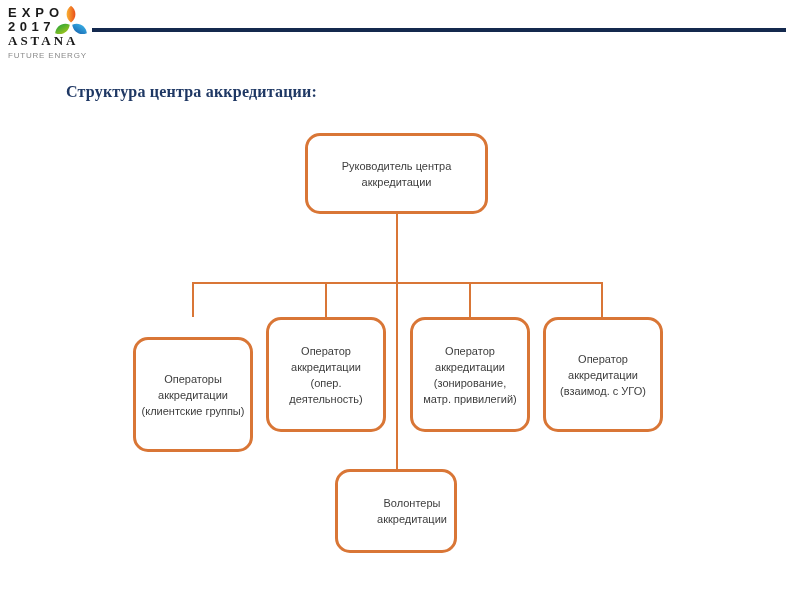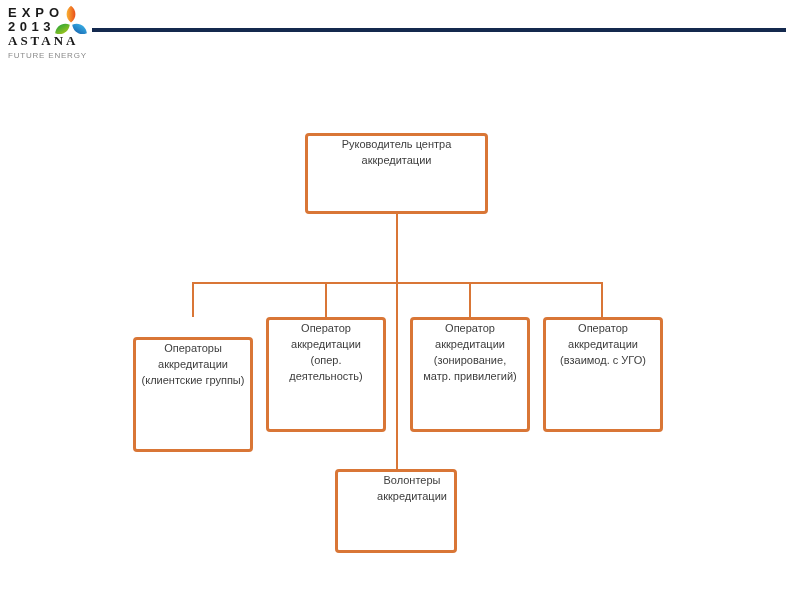--- a/index.html
+++ b/index.html
@@ -37,22 +37,22 @@
     font-family: "Liberation Serif", serif;
     font-weight: bold; font-size: 16px; color: #1F3864;
     letter-spacing: 0.2px;
   }
 
   
   .org-box {
     position: absolute;
     background: #ffffff;
     border: 3px solid #D97636;
-    border-radius: 4px;
-    display: flex; align-items: flex-start; justify-content: center;
+    border-radius: 15px;
+    display: flex; align-items: center; justify-content: center;
     text-align: center;
     font-size: 11px; line-height: 16px; color: #3d3d3d;
     white-space: pre-line;
     box-sizing: border-box;
     z-index: 2;
   }
   .box-root  { left: 305px; top: 133px; width: 183px; height: 81px; }
   .box-m1    { left: 133px; top: 317px; width: 120px; height: 115px; margin-top: 20px; }
   .box-m2    { left: 266px; top: 317px; width: 120px; height: 115px; }
   .box-m3    { left: 410px; top: 317px; width: 120px; height: 115px; }
@@ -68,21 +68,21 @@
   .c-drop3     { left: 469px; top: 282px; width: 2px;  height: 35px; }
   .c-drop4     { left: 601px; top: 282px; width: 2px;  height: 35px; }
 </style>
 </head>
 <body>
 
 <div id="slide">
 
   <div class="logo">
     <div class="logo-line ls1">EXPO</div>
-    <div class="logo-line ls2">2013</div>
+    <div class="logo-line ls2">2017</div>
     <div class="logo-line ls3">ASTANA</div>
     <div class="logo-tagline">FUTURE ENERGY</div>
   </div>
 
   <svg class="logo-flower" width="38" height="44" viewBox="-26 -26 52 52" aria-hidden="true">
     <defs>
       <linearGradient id="gOr" x1="0" y1="0" x2="1" y2="0">
         <stop offset="0" stop-color="#F9B233"></stop>
           <stop offset="1" stop-color="#E94E1B"></stop>
       </linearGradient>
@@ -97,20 +97,21 @@
     </defs>
     <g>
       <path d="M0 -2 C-8 -8 -8 -19 0 -25 C8 -19 8 -8 0 -2 Z" fill="url(#gOr)"></path>
       <path d="M0 -2 C-8 -8 -8 -19 0 -25 C8 -19 8 -8 0 -2 Z" fill="url(#gBl)" transform="rotate(120)"></path>
       <path d="M0 -2 C-8 -8 -8 -19 0 -25 C8 -19 8 -8 0 -2 Z" fill="url(#gGr)" transform="rotate(240)"></path>
     </g>
   </svg>
 
   <div class="header-rule"></div>
 
+  <div class="page-title">Структура центра аккредитации:</div>
 
   <div class="connector c-root-down"></div>
   <div class="connector c-hbar"></div>
   <div class="connector c-drop1"></div>
   <div class="connector c-drop2"></div>
   <div class="connector c-center"></div>
   <div class="connector c-drop3"></div>
   <div class="connector c-drop4"></div>
 
   <div class="org-box box-root">

